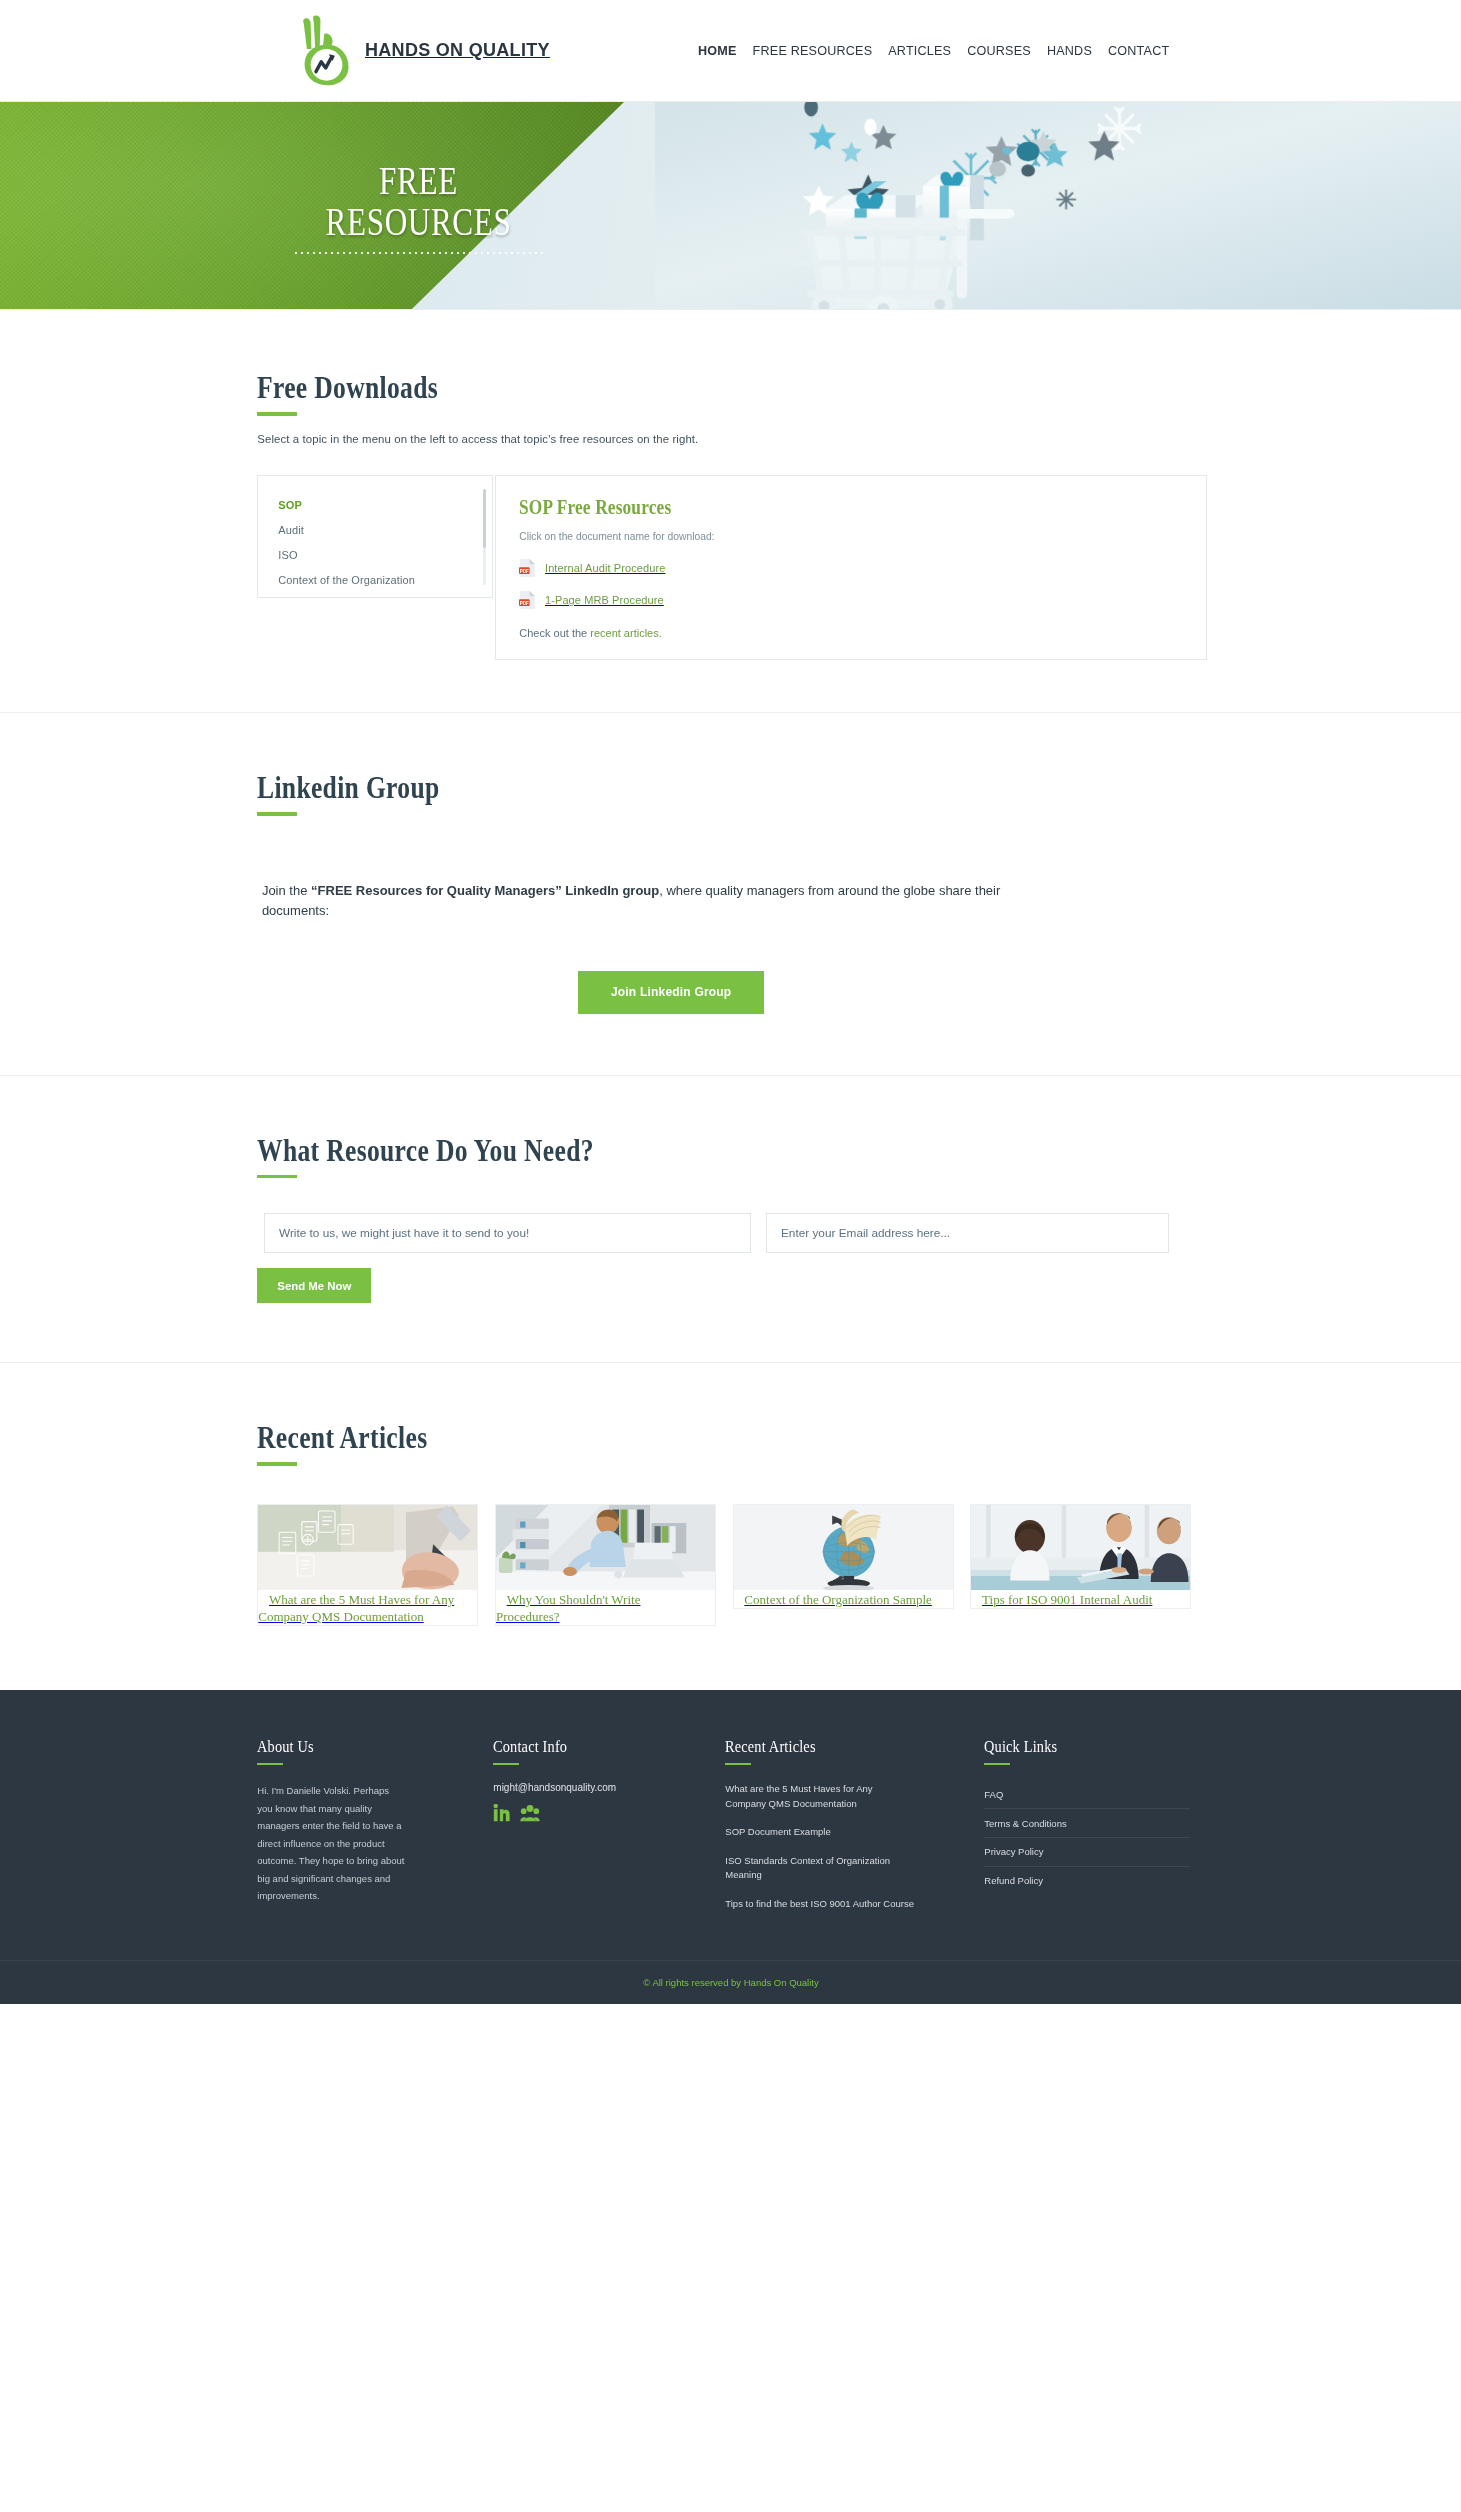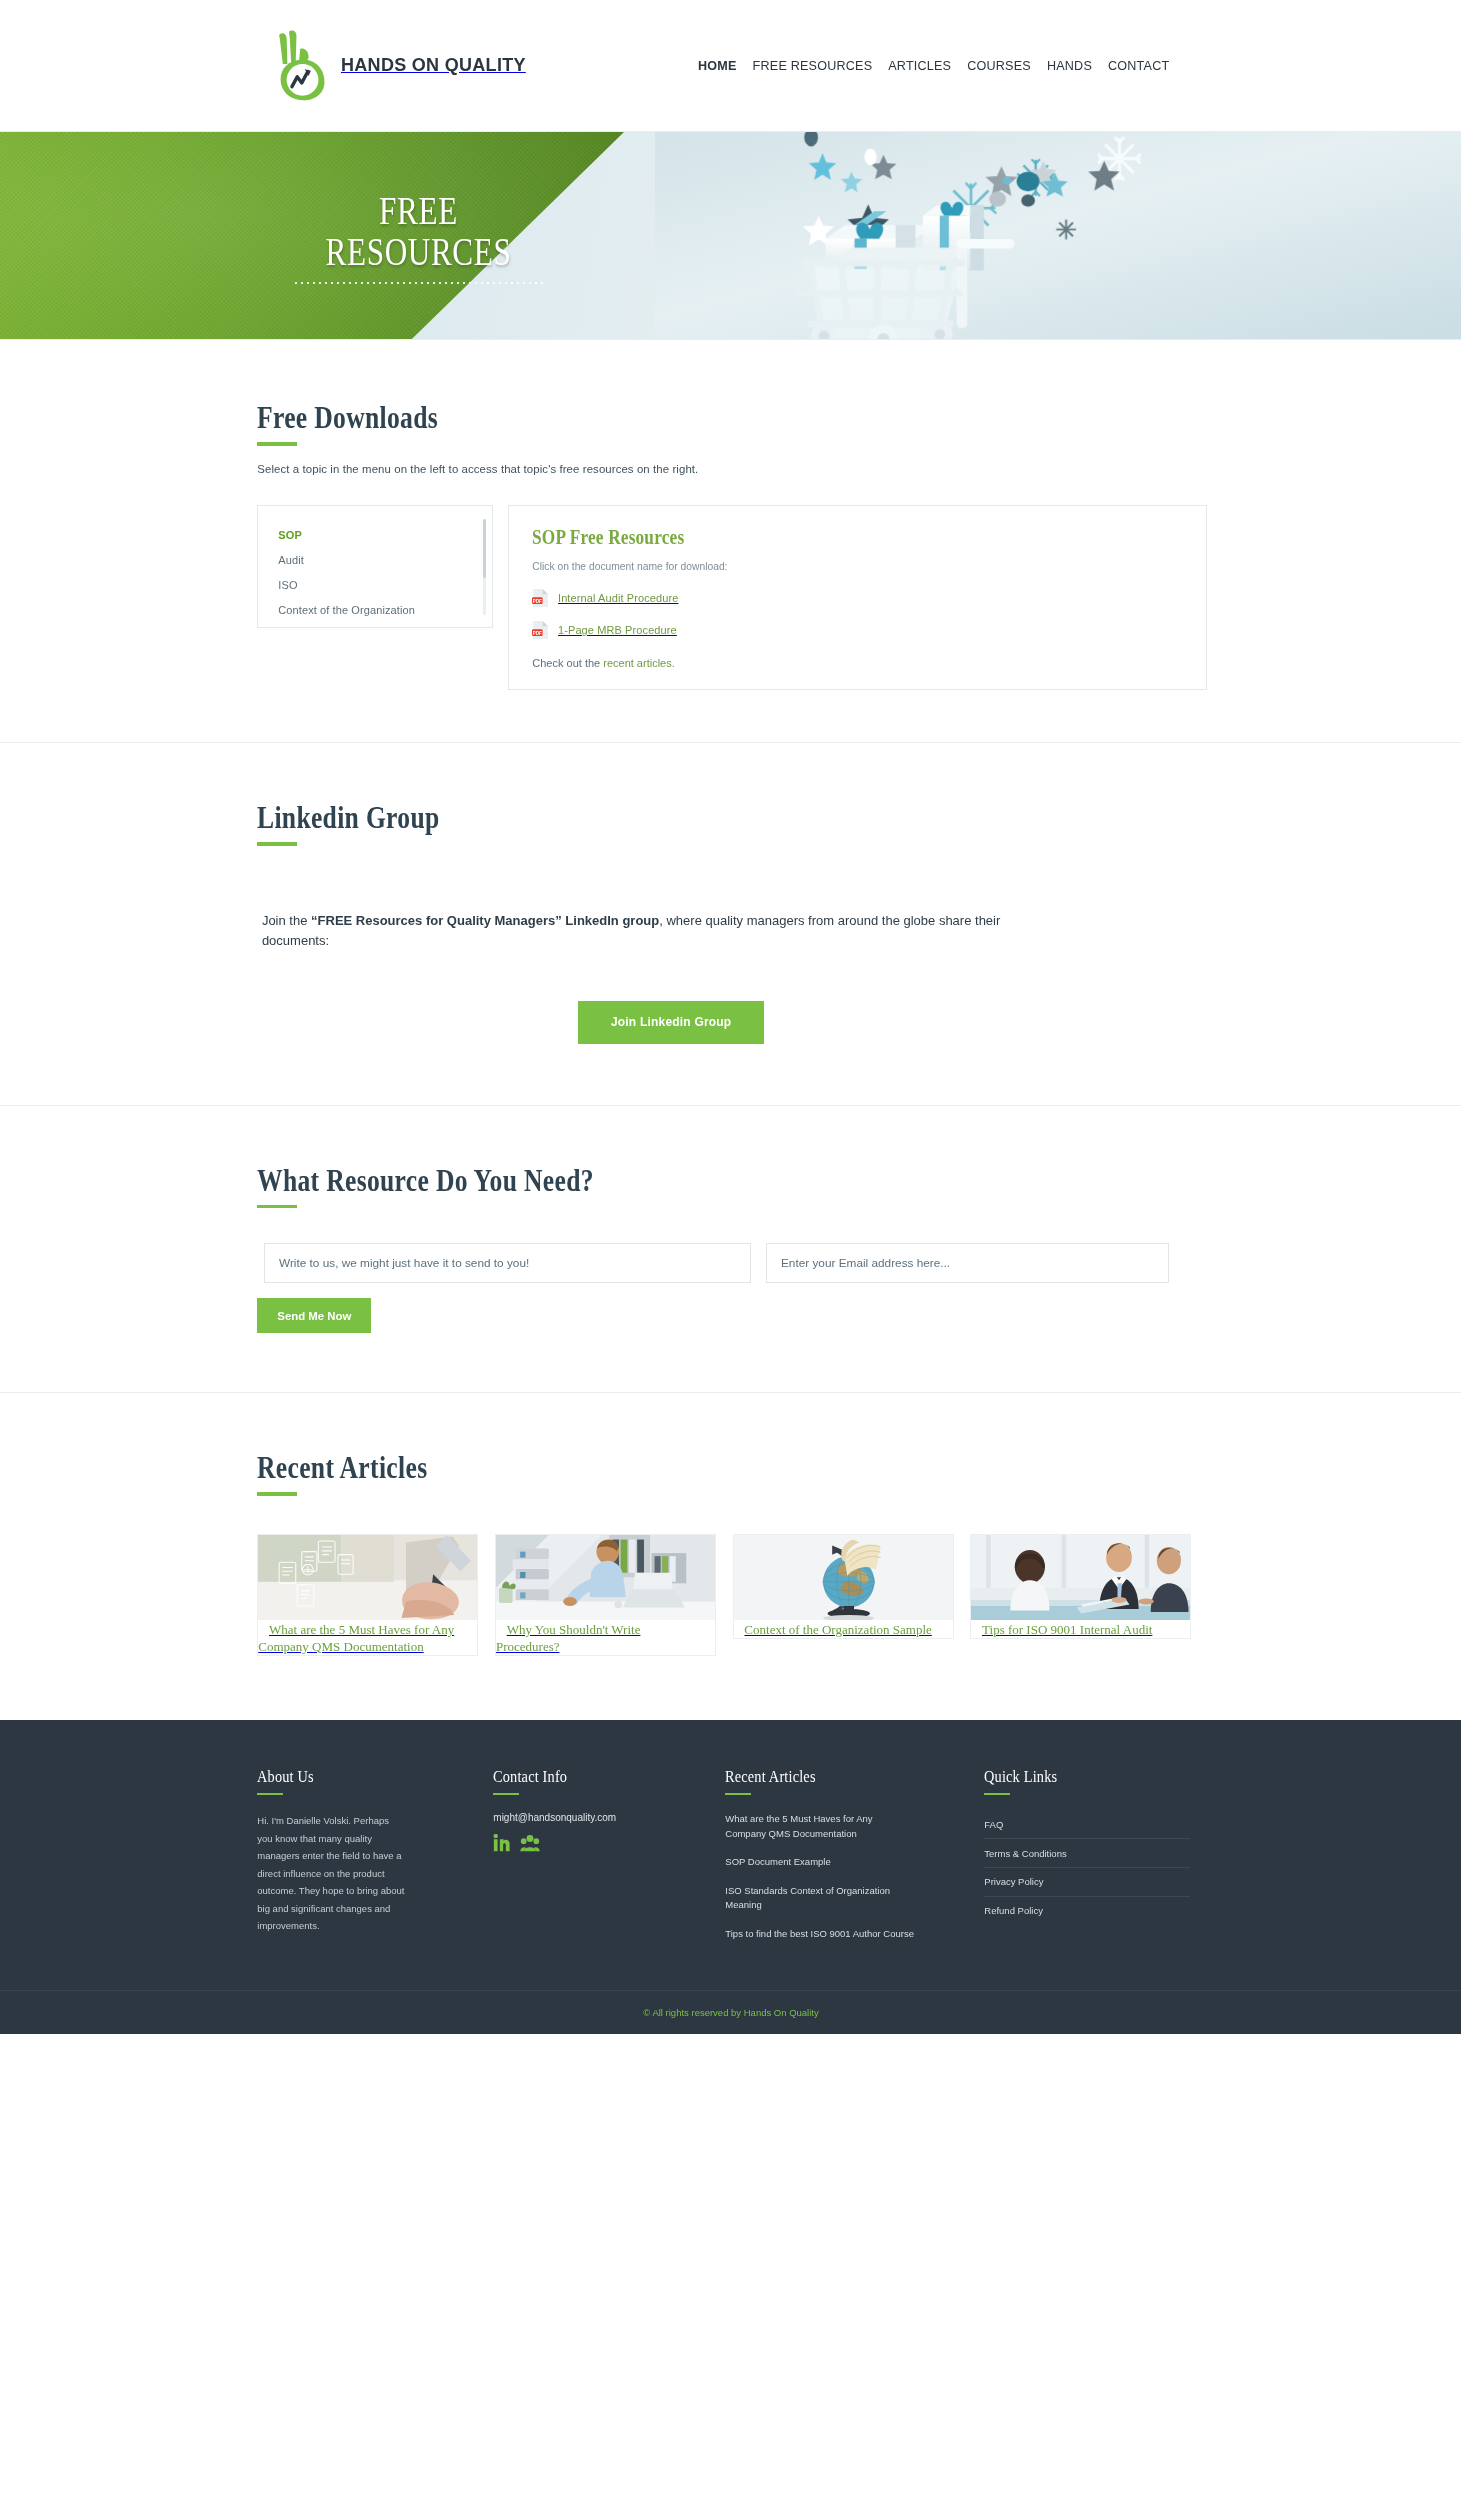--- a/index.html
+++ b/index.html
@@ -7,26 +7,27 @@
   body {
     font-family: "Liberation Sans", sans-serif;
     background: #ffffff;
     color: #3d4f5c;
     -webkit-font-smoothing: antialiased;
   }
   .page { width: 1462px; position: relative; overflow: hidden; }
 
   
   .site-header {
-    height: 132px;
+    height: 102px;
     background: #ffffff;
     display: flex;
     align-items: center;
     border-bottom: 0.8px solid #ececec;
     position: relative;
+    padding-left: 24px;
   }
   .logo-wrap {
     display: flex; align-items: center;
     margin-left: 270px;
     gap: 12px;
   }
   .logo-mark { width: 59px; height: 73px; display: block; }
   .logo-text {
     font-family: "Liberation Sans", sans-serif;
     font-size: 18px; font-weight: 700; letter-spacing: 0.3px;
@@ -88,21 +89,21 @@
     color: #2f4350; font-size: 32px; line-height: 1;
     transform: scaleX(0.80); transform-origin: left center;
     letter-spacing: 0.4px;
   }
   .title-rule { width: 40px; height: 3.8px; background: #7ac143; margin-top: 9px; }
   .divider { width: 1462px; height: 0.8px; background: #ededed; }
 
   
   #sec-downloads { padding: 61px 0 52px; }
   .lede { font-size: 11.4px; color: #3f515d; margin-top: 17px; letter-spacing: 0.1px; }
-  .dl-wrap { display: flex; gap: 15px; margin-top: 30px; align-items: flex-start; }
+  .dl-wrap { display: flex; gap: 2px; margin-top: 30px; align-items: flex-start; }
   .topic-card {
     width: 236px; border: 0.8px solid #e3e8ea; background: #fff;
     padding: 16.7px 0 0 0; position: relative; height: 123px; overflow: hidden;
   }
   .topic-list { list-style: none; padding: 0 20px; }
   .topic-list li { font-size: 11px; color: #5c6f7b; padding: 6.5px 0; letter-spacing: 0.1px; }
   .topic-list li.active { color: #5f9f1e; font-weight: 700; }
   .topic-scroll {
     position: absolute; right: 6px; top: 13.7px; width: 3px; height: 96px;
     background: #eceff1; border-radius: 1.5px;

